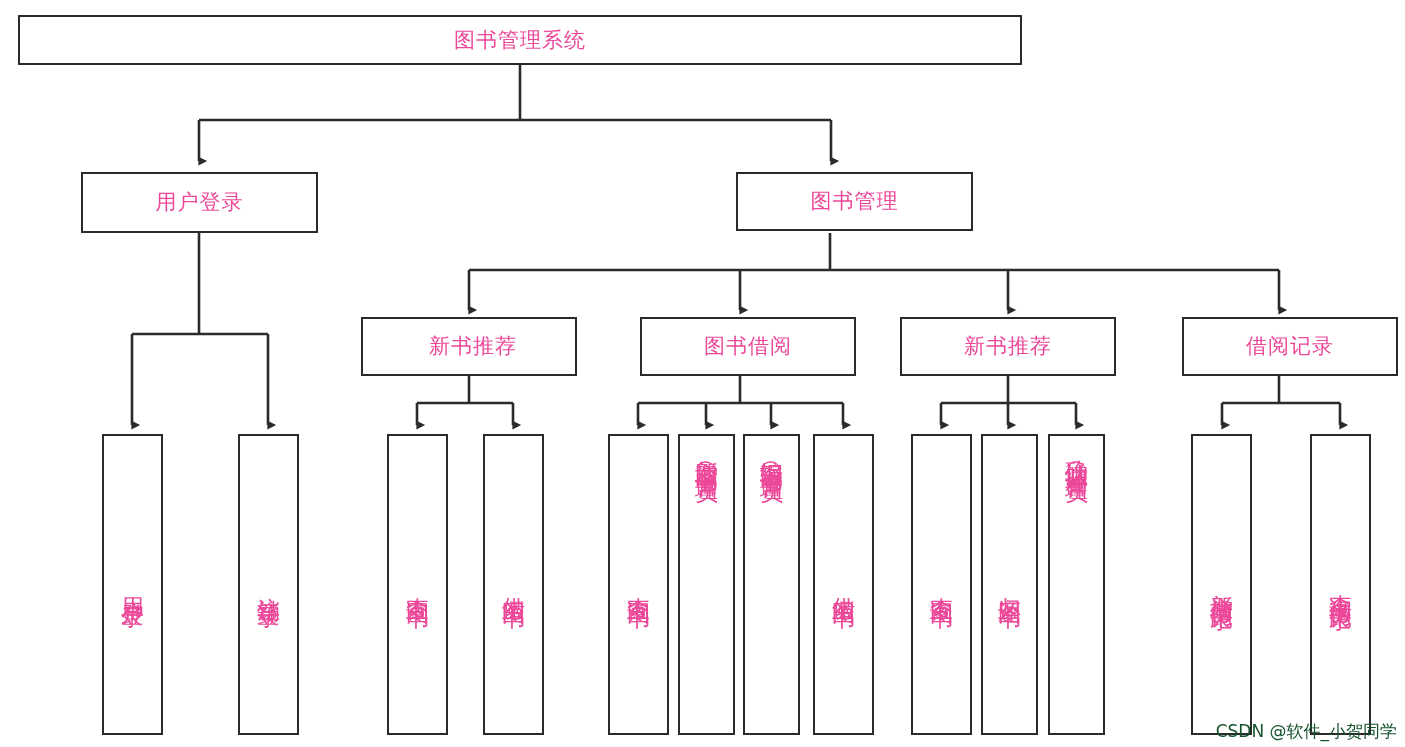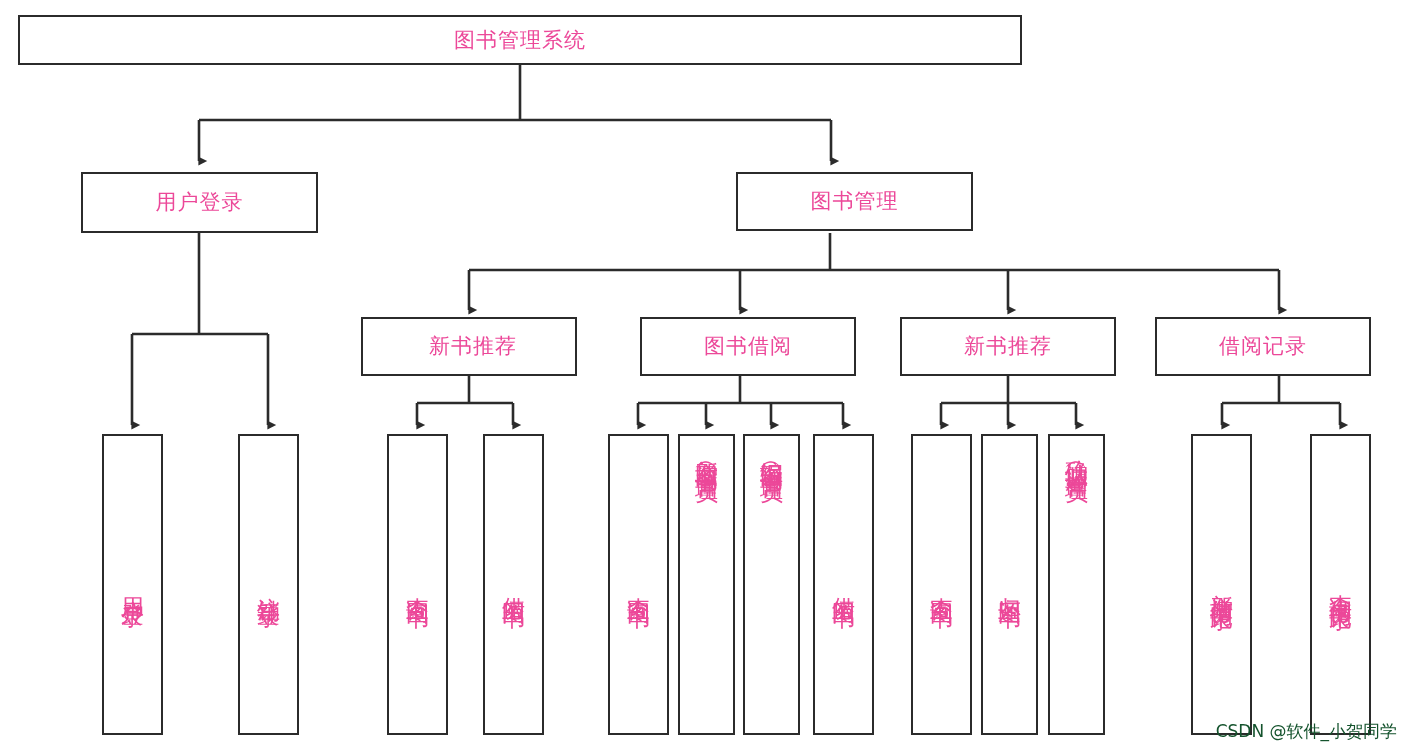--- a/index.html
+++ b/index.html
@@ -144,21 +144,21 @@
 
   <div class="node h" style="left:361px; top:317px; width:216px; height:59px;padding-left:8px;">
     <span class="label">新书推荐</span>
   </div>
   <div class="node h" style="left:632px; top:317px; width:216px; height:59px;margin-left:8px;">
     <span class="label">图书借阅</span>
   </div>
   <div class="node h" style="left:900px; top:317px; width:216px; height:59px;">
     <span class="label">新书推荐</span>
   </div>
-  <div class="node h" style="left:1155px; top:317px; width:216px; height:59px;">
+  <div class="node h" style="left:1182px; top:317px; width:216px; height:59px;">
     <span class="label">借阅记录</span>
   </div>
 
   <div class="node v" style="left:102px; top:434px; width:61px; height:301px;">
     <span class="label">用户登录</span>
   </div>
   <div class="node v" style="left:238px; top:434px; width:61px; height:301px;">
     <span class="label">注销登录</span>
   </div>
 

